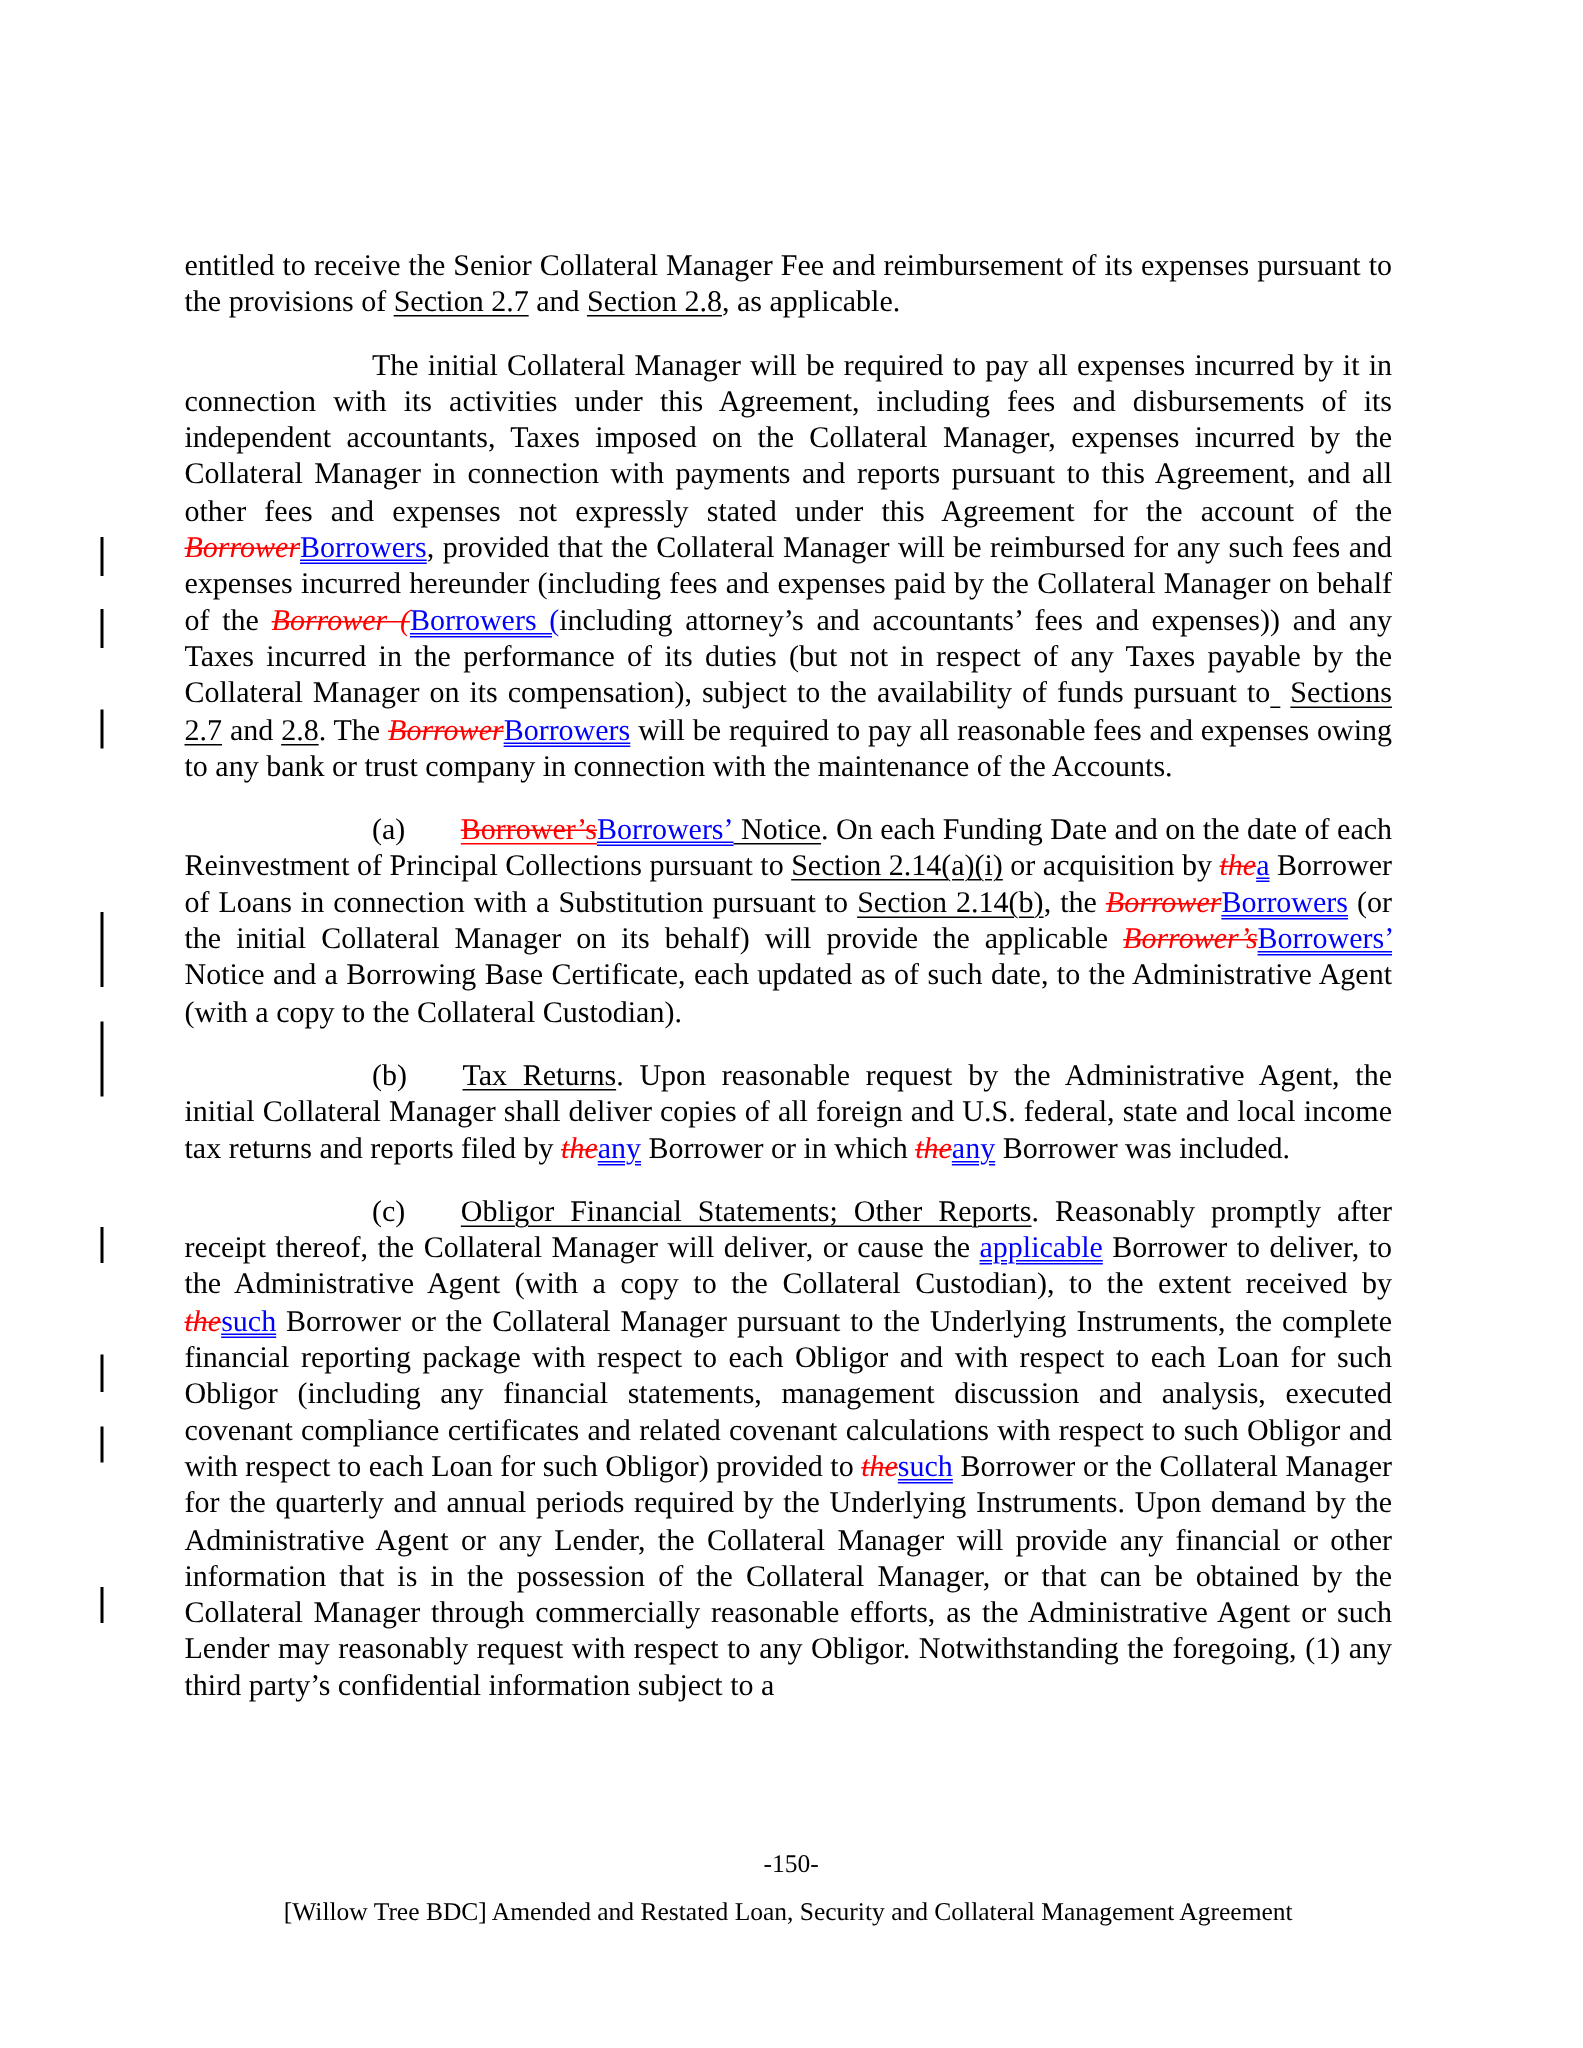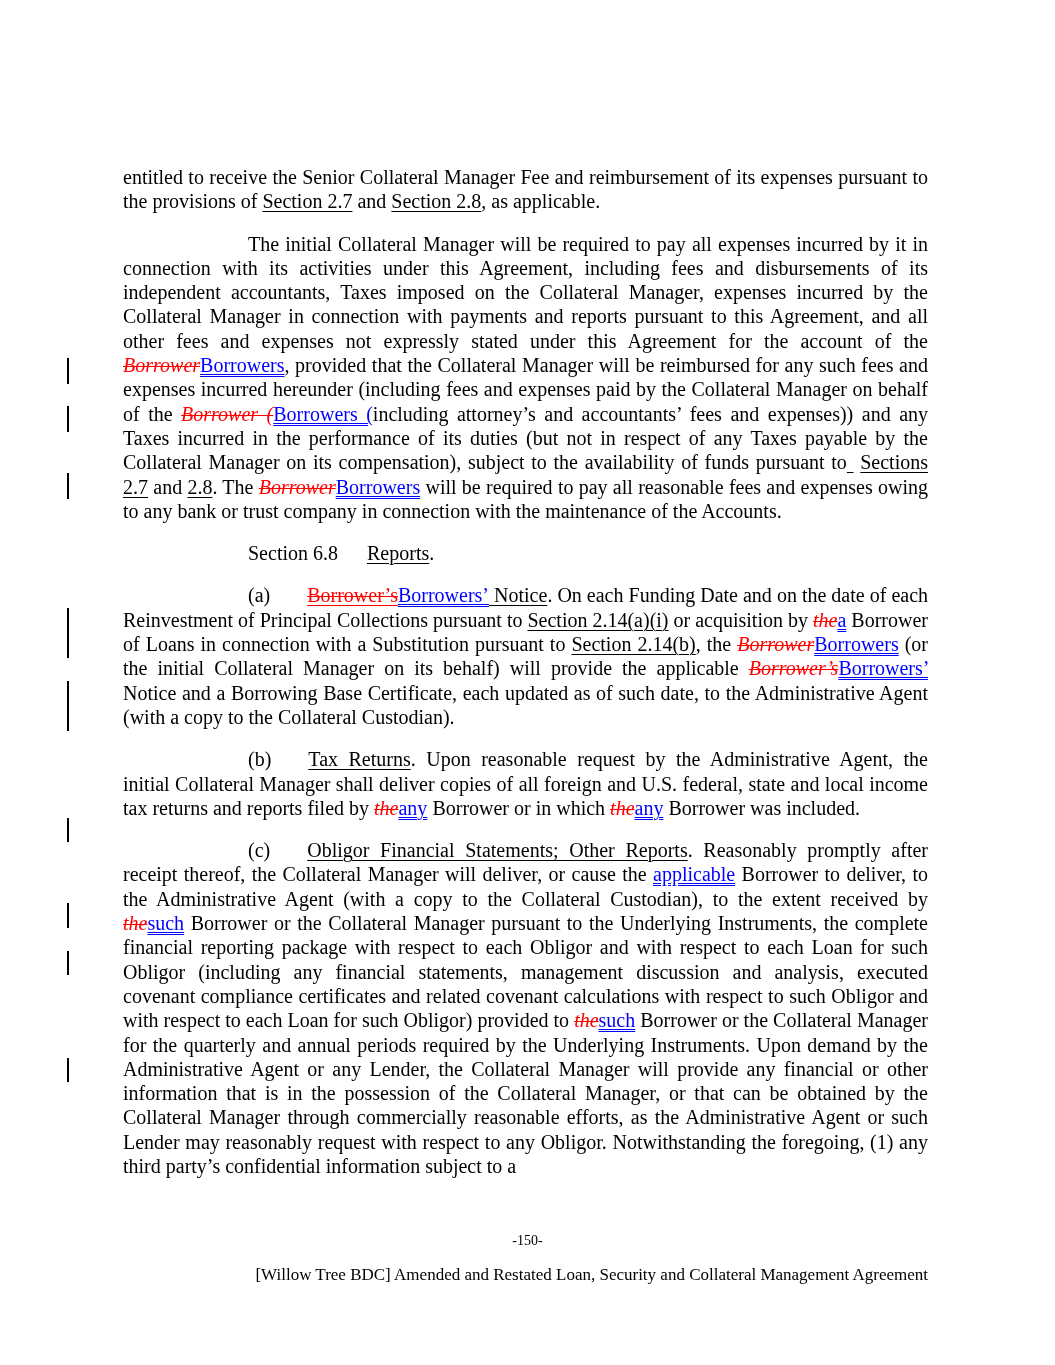--- a/index.html
+++ b/index.html
@@ -35,30 +35,30 @@
     left: 67px;
     width: 2px;
     background: #000000;
   }
   .page-num {
     position: absolute;
     top: 1233px;
     left: 0;
     width: 1055px;
     text-align: center;
-    font-size: 14px;
+    font-size: 17px;
   }
   .footer {
     position: absolute;
     left: 123px;
     top: 1264px;
     width: 805px;
     font-size: 17px;
     line-height: 22px;
-    text-align: right;
+    text-align: center;
   }
 </style>
 </head>
 <body>
 
 <div class="page">
 
   <div id="change-bars">
       <div class="bar" style="top: 358px; height: 26px;"></div>
       <div class="bar" style="top: 406px; height: 26px;"></div>
@@ -70,21 +70,20 @@
       <div class="bar" style="top: 951px; height: 24px;"></div>
       <div class="bar" style="top: 1058px; height: 24px;"></div>
     </div>
 
   <div class="content">
     <p class="noind"><span class="">entitled to receive the Senior Collateral Manager Fee and reimbursement of its expenses pursuant to the provisions of </span><span class="u">Section 2.7</span><span class=""> and </span><span class="u">Section 2.8</span><span class="">, as applicable.</span></p>
 
 
     <p class="ind"><span class="">The initial Collateral Manager will be required to pay all expenses incurred by it in connection with its activities under this Agreement, including fees and disbursements of its independent accountants, Taxes imposed on the Collateral Manager, expenses incurred by the Collateral Manager in connection with payments and reports pursuant to this Agreement, and all other fees and expenses not expressly stated under this Agreement for the account of the </span><span class="del">Borrower</span><span class="ins">Borrowers</span><span class="">, provided that the Collateral Manager will be reimbursed for any such fees and expenses incurred hereunder (including fees and expenses paid by the Collateral Manager on behalf of the </span><span class="del">Borrower (</span><span class="ins">Borrowers (</span><span class="">including attorney’s and accountants’ fees and expenses)) and any Taxes incurred in the performance of its duties (but not in respect of any Taxes payable by the Collateral Manager on its compensation), subject to the availability of funds pursuant to</span><span class="u">&nbsp;</span><span class=""> </span><span class="u">Sections 2.7</span><span class=""> and </span><span class="u">2.8</span><span class="">. The </span><span class="del">Borrower</span><span class="ins">Borrowers</span><span class=""> will be required to pay all reasonable fees and expenses owing to any bank or trust company in connection with the maintenance of the Accounts.</span></p>
 
-    <p class="ind"><span class="">Section 6.8</span><span class="tab" style="width: 29px;"></span><span class="u">Reports</span><span class="">.</span></p>
 
     <p class="ind"><span class="">(a)</span><span class="tab" style="width: 37px;"></span><span class="delu">Borrower’s</span><span class="ins">Borrowers’</span><span class="u">&nbsp;Notice</span><span class="">. On each Funding Date and on the date of each Reinvestment of Principal Collections pursuant to </span><span class="u">Section 2.14(a)(i)</span><span class=""> or acquisition by </span><span class="del">the</span><span class="ins">a</span><span class=""> Borrower of Loans in connection with a Substitution pursuant to </span><span class="u">Section 2.14(b)</span><span class="">, the </span><span class="del">Borrower</span><span class="ins">Borrowers</span><span class=""> (or the initial Collateral Manager on its behalf) will provide the applicable </span><span class="del">Borrower’s</span><span class="ins">Borrowers’</span><span class=""> Notice and a Borrowing Base Certificate, each updated as of such date, to the Administrative Agent (with a copy to the Collateral Custodian).</span></p>
 
     <p class="ind"><span class="">(b)</span><span class="tab" style="width: 37px;"></span><span class="u">Tax Returns</span><span class="">. Upon reasonable request by the Administrative Agent, the initial Collateral Manager shall deliver copies of all foreign and U.S. federal, state and local income tax returns and reports filed by </span><span class="del">the</span><span class="ins">any</span><span class=""> Borrower or in which </span><span class="del">the</span><span class="ins">any</span><span class=""> Borrower was included.</span></p>
 
     <p class="ind"><span class="">(c)</span><span class="tab" style="width: 37px;"></span><span class="u">Obligor Financial Statements; Other Reports</span><span class="">. Reasonably promptly after receipt thereof, the Collateral Manager will deliver, or cause the </span><span class="ins">applicable</span><span class=""> Borrower to deliver, to the Administrative Agent (with a copy to the Collateral Custodian), to the extent received by </span><span class="del">the</span><span class="ins">such</span><span class=""> Borrower or the Collateral Manager pursuant to the Underlying Instruments, the complete financial reporting package with respect to each Obligor and with respect to each Loan for such Obligor (including any financial statements, management discussion and analysis, executed covenant compliance certificates and related covenant calculations with respect to such Obligor and with respect to each Loan for such Obligor) provided to </span><span class="del">the</span><span class="ins">such</span><span class=""> Borrower or the Collateral Manager for the quarterly and annual periods required by the Underlying Instruments. Upon demand by the Administrative Agent or any Lender, the Collateral Manager will provide any financial or other information that is in the possession of the Collateral Manager, or that can be obtained by the Collateral Manager through commercially reasonable efforts, as the Administrative Agent or such Lender may reasonably request with respect to any Obligor. Notwithstanding the foregoing, (1) any third party’s confidential information subject to a</span></p>
   </div>
 
   <div class="page-num">-150-</div>
 

